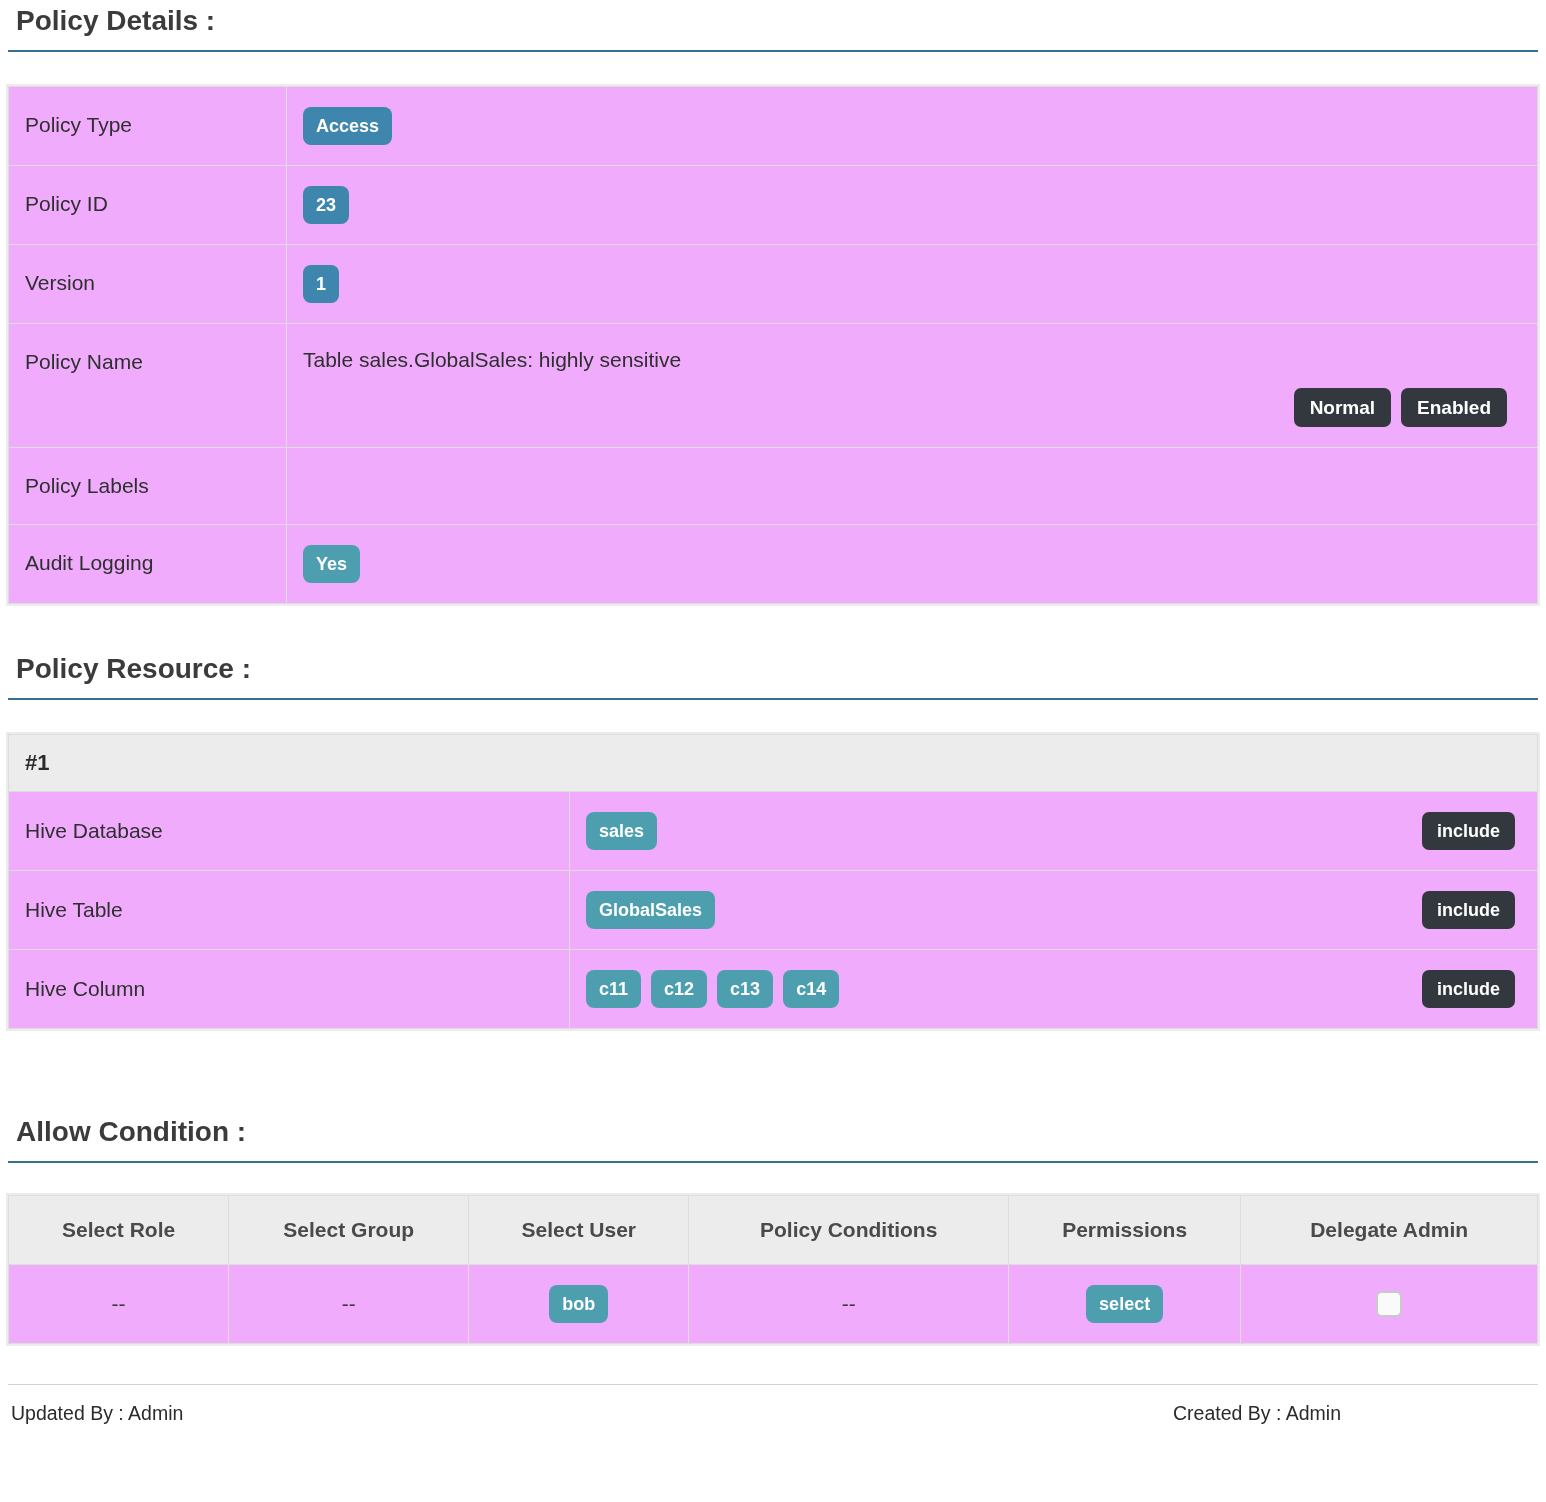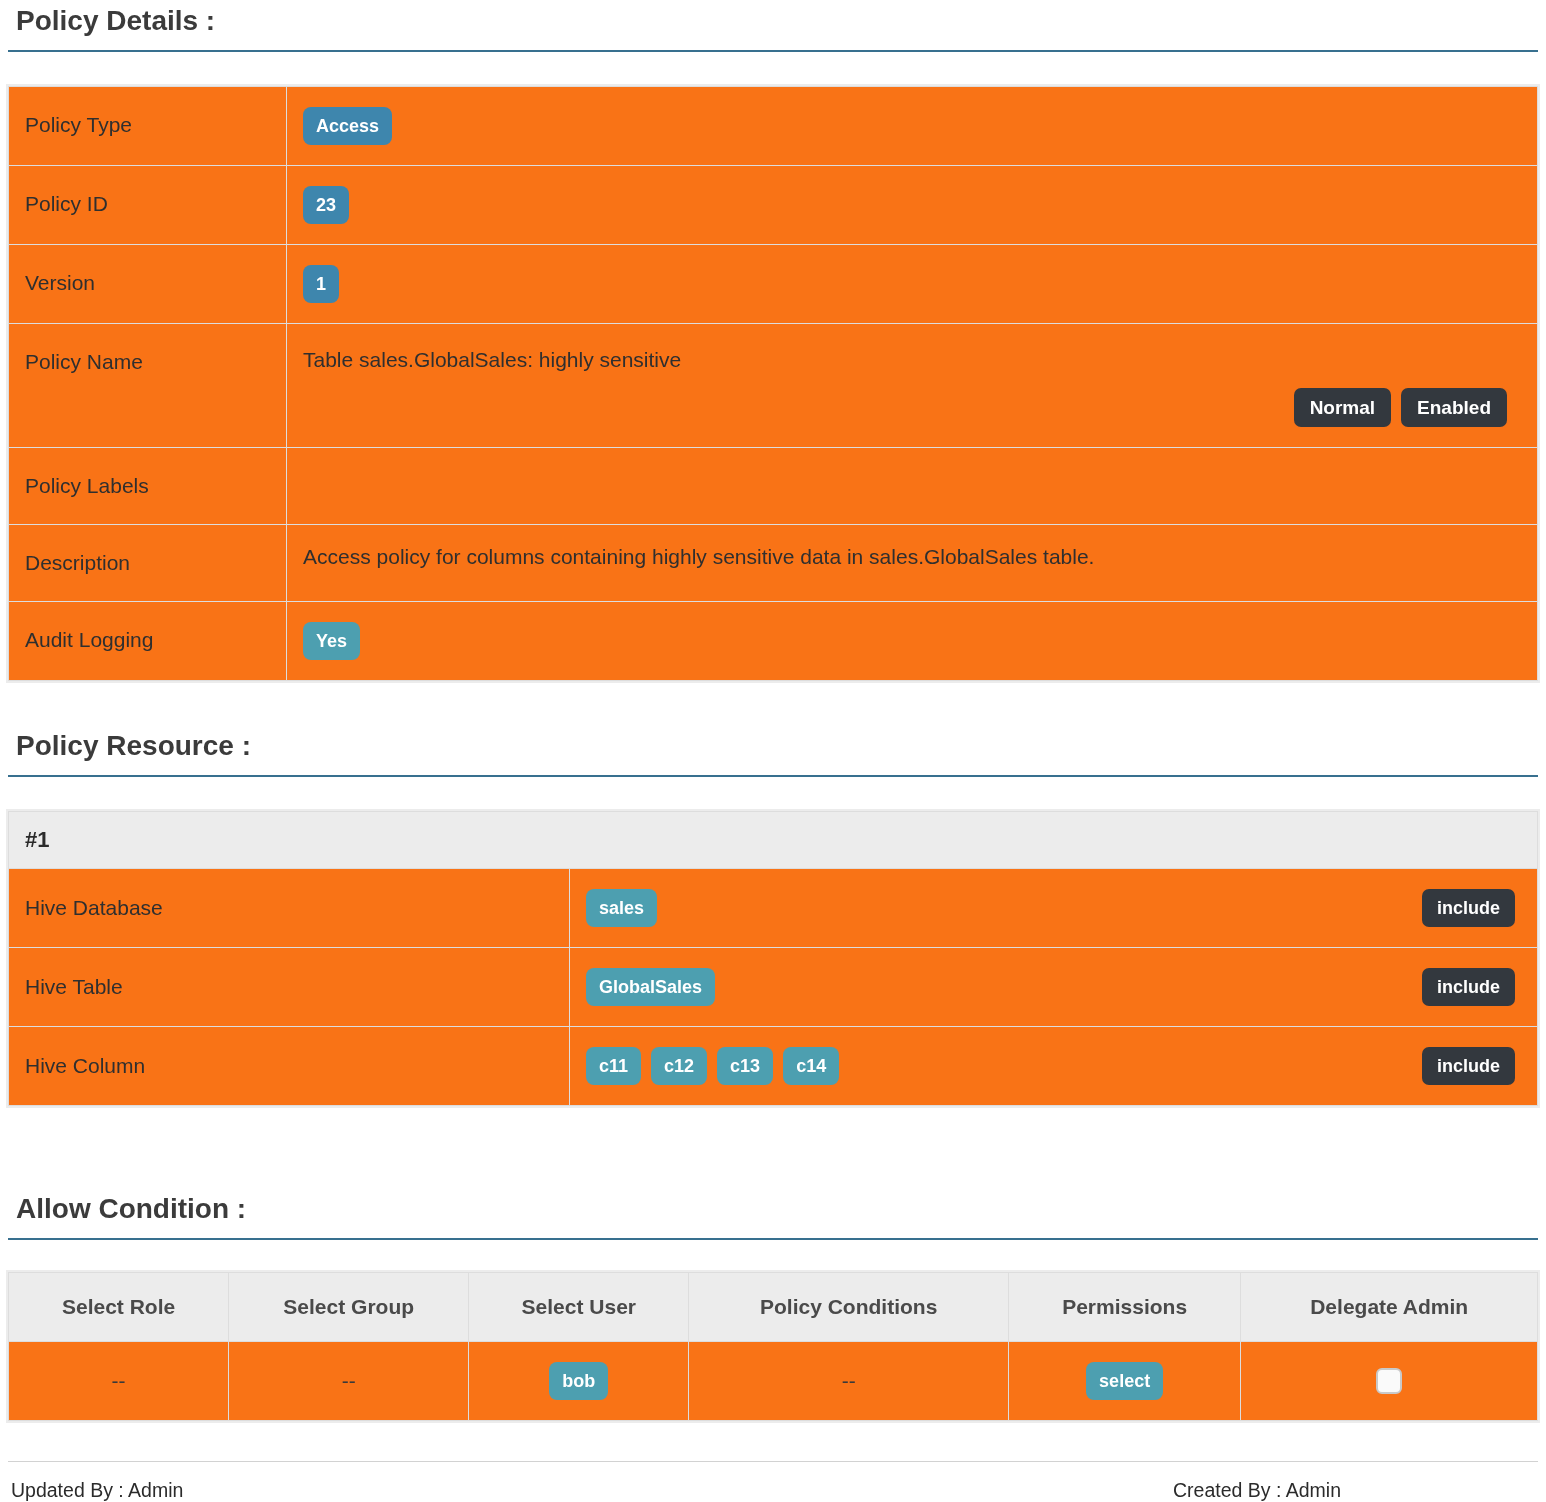--- a/index.html
+++ b/index.html
@@ -22,21 +22,21 @@
     margin: 0;
     padding: 0 0 12px 8px;
     border-bottom: 2px solid #38708f;
   }
   .mt-res { margin-top: 48px; }
   .mt-allow { margin-top: 86px; }
   
   table {
     width: 100%;
     border-collapse: collapse;
-    background: #f97316;
+    background: #f0abfc;
     border: 1px solid #d8d8d8;
     box-shadow: 0 0 0 2px #ececec;
   }
   .tbl-gap { margin-top: 34px; }
   td, th { border: 1px solid #dddddd; }
   
   .details td.lbl {
     width: 245px;
     padding: 26px 16px;
     font-size: 21px;
@@ -164,24 +164,20 @@
           <div class="pn-text">Table sales.GlobalSales: highly sensitive</div>
           <div class="pn-badges">
             <span class="badge badge-dark">Normal</span>
             <span class="badge badge-dark">Enabled</span>
           </div>
         </td>
       </tr>
       <tr>
         <td class="lbl">Policy Labels</td>
         <td class="val"></td>
-      </tr>
-      <tr>
-        <td class="lbl">Description</td>
-        <td class="val">Access policy for columns containing highly sensitive data in sales.GlobalSales table.</td>
       </tr>
       <tr>
         <td class="lbl">Audit Logging</td>
         <td class="val">
           <span class="badge badge-teal">Yes</span>
         </td>
       </tr>
     </tbody>
   </table>
 

